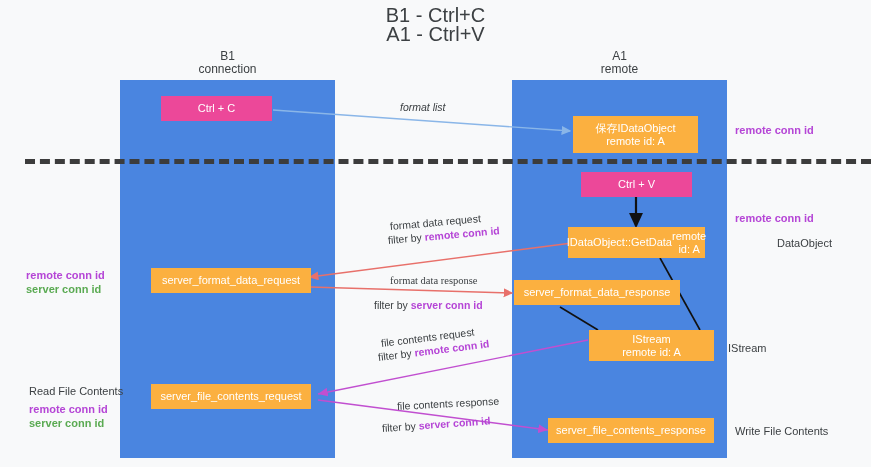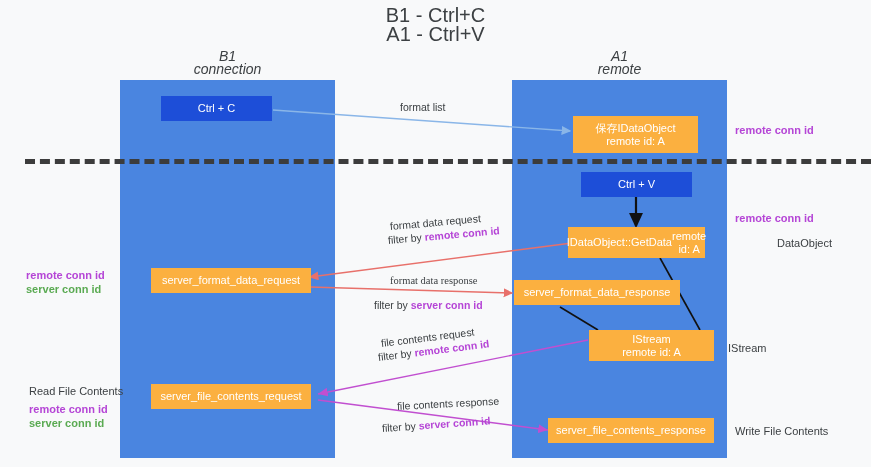--- a/index.html
+++ b/index.html
@@ -14,33 +14,33 @@
   .abs{position:absolute;}
 
   
   .title{
     left:0;right:0;top:6px;text-align:center;
     font-size:20px;color:#3c4043;line-height:19px;
   }
 
   
   .colhead{
-    text-align:center;font-size:14px;color:#3c4043;line-height:13px;font-style:italic;
+    text-align:center;font-size:12px;color:#3c4043;line-height:13px;
   }
 
   
   .lane{background:#4a85e0;}
 
   
   .box{
     display:flex;align-items:center;justify-content:center;
     text-align:center;color:#ffffff;font-size:11px;line-height:13px;
     box-sizing:border-box;padding:2px 4px;
   }
-  .box.green{background:#1d4ed8;}
+  .box.green{background:#ec4899;}
   .box.orange{background:#fbb040;}
 
   
   .lbl{font-size:11px;line-height:14px;}
   .lbl.black{color:#3c4043;}
   .lbl.purple{color:#b545d6;font-weight:bold;}
   .lbl.green{color:#5aaa52;font-weight:bold;}
 
   
   .cap{
@@ -144,21 +144,21 @@
   <div class="abs box orange" style="left:151px;top:384px;width:160px;height:25px;">
     <span>server_file_contents_request</span>
   </div>
 
   <div class="abs box orange" style="left:548px;top:418px;width:166px;height:25px;">
     <span>server_file_contents_response</span>
   </div>
 
   <div class="abs divider" style="left:25px;top:159px;width:846px;"></div>
 
-  <div class="abs cap" style="left:400px;top:101px;">format list</div>
+  <div class="abs cap" style="left:400px;top:101px;font-style:italic;">format list</div>
 
   <div class="abs cap" style="left:390px;top:220px;transform:rotate(-5deg);">format data request</div>
   <div class="abs cap" style="left:388px;top:234px;transform:rotate(-5deg);">
     <span>filter by </span><b>remote conn id</b>
   </div>
 
   <div class="abs cap" style="left:390px;top:275px;font-family:Liberation Serif, serif;">format data response</div>
   <div class="abs cap" style="left:374px;top:299px;">
     <span>filter by </span><b>server conn id</b>
   </div>

